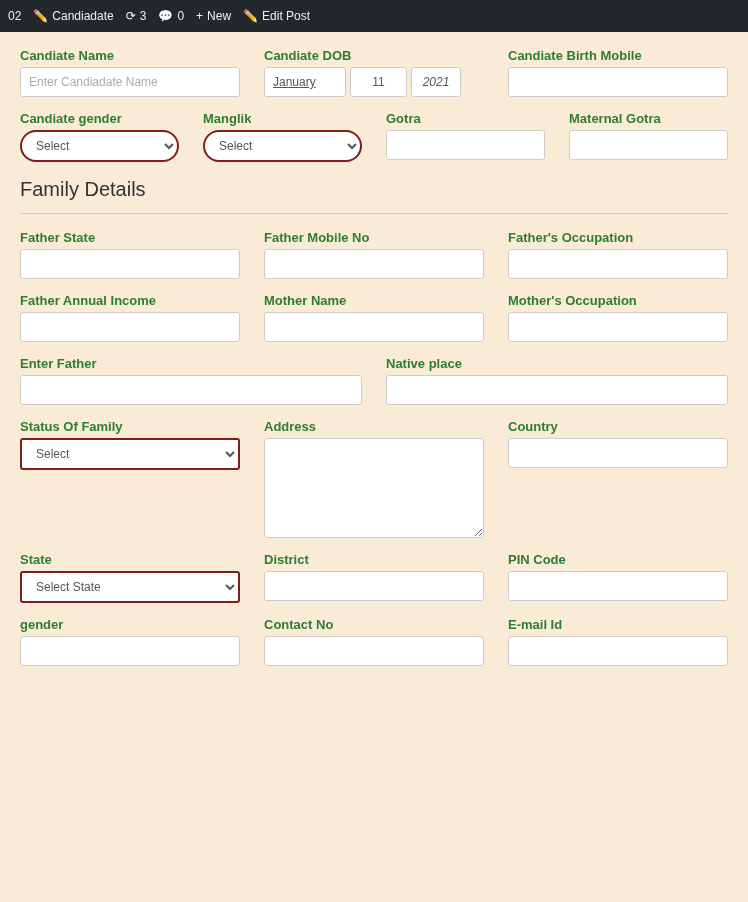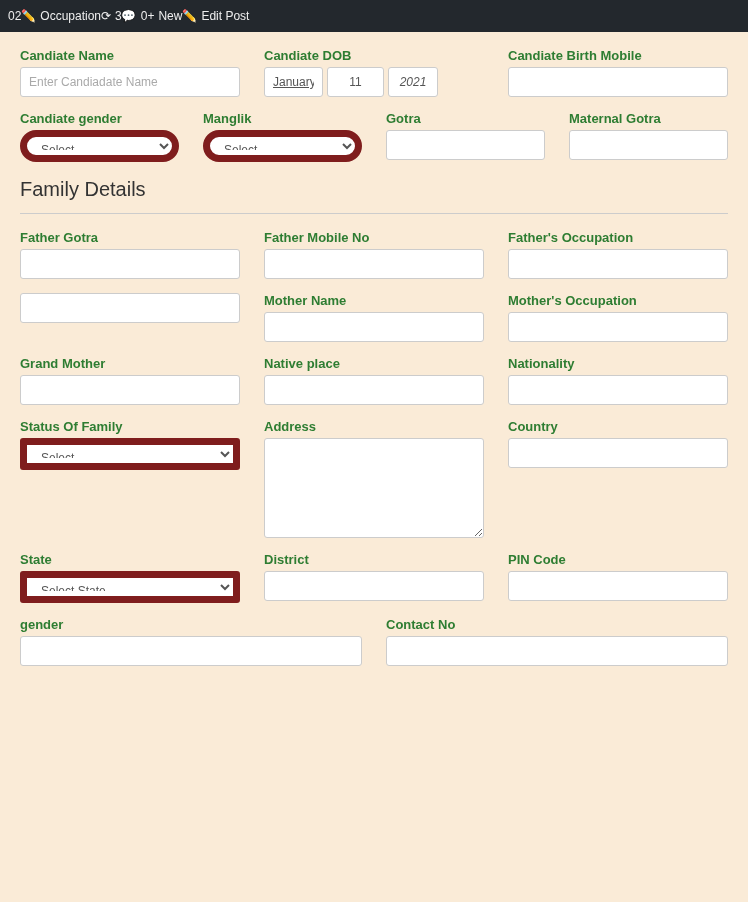--- a/index.html
+++ b/index.html
@@ -10,20 +10,21 @@
     }
 
     
     .admin-bar {
       background: #23282d;
       color: #eee;
       height: 32px;
       display: flex;
       align-items: center;
       padding: 0 8px;
+      gap: 12px;
       font-size: 13px;
     }
     .admin-bar span, .admin-bar a {
       color: #eee;
       text-decoration: none;
       display: flex;
       align-items: center;
       gap: 4px;
       font-size: 12px;
       white-space: nowrap;
@@ -75,21 +76,21 @@
       color: #555;
       height: 30px;
     }
 
     .form-group input::placeholder {
       color: #aaa;
     }
 
     .form-group select {
       background: #fff;
-      border: 7px solid #7f1d1d;
+      border: 2px solid #7f1d1d;
       border-radius: 20px;
       padding: 5px 10px;
       font-size: 12px;
       color: #555;
       height: 32px;
       cursor: pointer;
       appearance: auto;
     }
 
     .form-group select.square {
@@ -115,21 +116,21 @@
     }
     .dob-group input {
       background: #fff;
       border: 1px solid #ccc;
       border-radius: 3px;
       padding: 5px 6px;
       font-size: 12px;
       height: 30px;
     }
     .dob-group .dob-month {
-      width: 59px;
+      width: 82px;
       text-decoration: underline;
     }
     .dob-group .dob-day {
       width: 57px;
       text-align: center;
     }
     .dob-group .dob-year {
       width: 50px;
       text-align: center;
       font-style: italic;
@@ -139,21 +140,21 @@
       border: none;
       border-top: 1px solid #ccc;
       margin: 8px 0 16px 0;
     }
   </style>
 </head>
 <body>
 
 <div class="admin-bar">
   <span>02</span>
-  <span>✏️ <span>Occupation</span></span>
+  <span>✏️ <span>Candiadate</span></span>
   <span>⟳ <span>3</span></span>
   <span>💬 <span>0</span></span>
   <span>+ <span>New</span></span>
   <span>✏️ <span>Edit Post</span></span>
 </div>
 
 <div class="form-container">
 
   <div class="form-row">
     <div class="form-group">
@@ -200,58 +201,55 @@
       <label>Maternal Gotra</label>
       <input type="text" style="">
     </div>
   </div>
 
   <div class="form-section-title">Family Details</div>
   <hr class="divider">
 
   <div class="form-row">
     <div class="form-group">
-      <label>Father Gotra</label>
+      <label>Father State</label>
       <input type="text" style="">
     </div>
     <div class="form-group">
       <label>Father Mobile No</label>
       <input type="text" style="">
     </div>
     <div class="form-group">
       <label>Father's Occupation</label>
       <input type="text" style="">
     </div>
   </div>
 
   <div class="form-row">
     <div class="form-group">
+      <label>Father Annual Income</label>
       <input type="text" style="">
     </div>
     <div class="form-group">
       <label>Mother Name</label>
       <input type="text" style="">
     </div>
     <div class="form-group">
       <label>Mother's Occupation</label>
       <input type="text" style="">
     </div>
   </div>
 
   <div class="form-row">
     <div class="form-group">
-      <label>Grand Mother</label>
+      <label>Enter Father</label>
       <input type="text" style="">
     </div>
     <div class="form-group">
       <label>Native place</label>
-      <input type="text" style="">
-    </div>
-    <div class="form-group">
-      <label>Nationality</label>
       <input type="text" style="">
     </div>
   </div>
 
   <div class="form-row" style="align-items: flex-start;">
     <div class="form-group">
       <label>Status Of Family</label>
       <select class="square">
         <option>Select</option>
         <option>Upper Class</option>
@@ -292,15 +290,19 @@
 
   <div class="form-row">
     <div class="form-group">
       <label>gender</label>
       <input type="tel" style="">
     </div>
     <div class="form-group">
       <label>Contact No</label>
       <input type="tel" style="">
     </div>
+    <div class="form-group">
+      <label>E-mail Id</label>
+      <input type="email" style="">
+    </div>
   </div>
 
 </div>
 
 </body></html>

